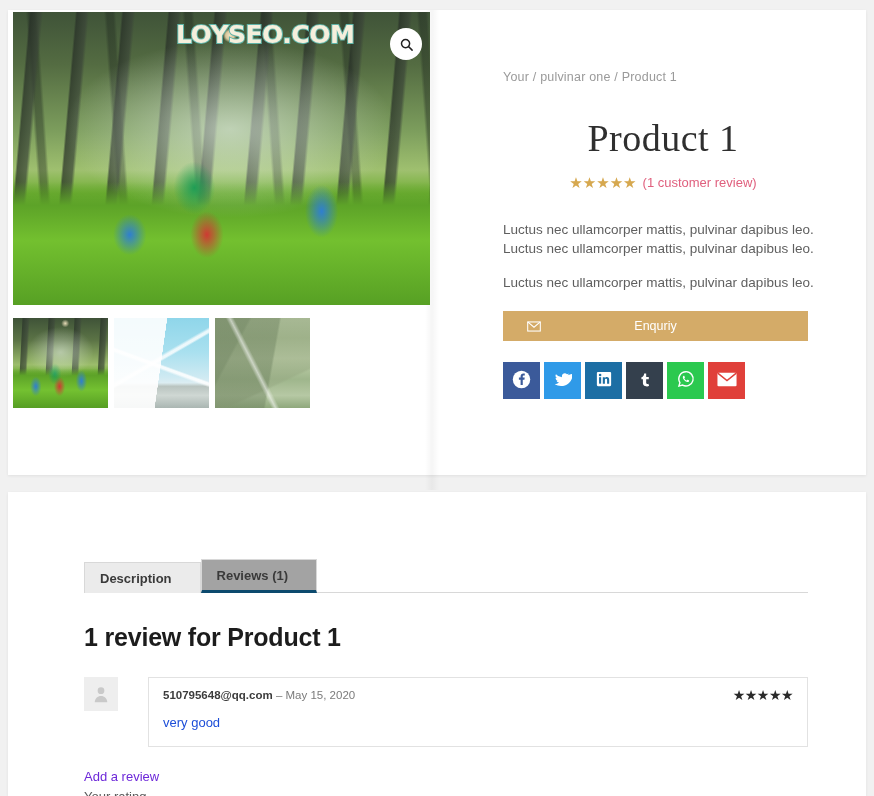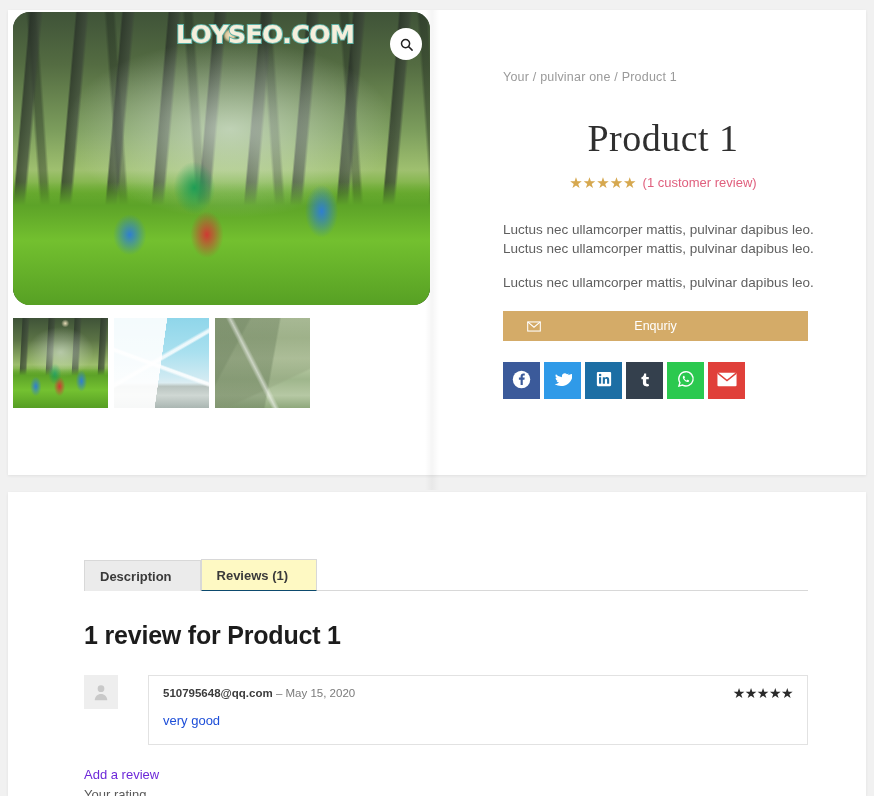--- a/index.html
+++ b/index.html
@@ -23,21 +23,21 @@
     position:absolute; left:425px; top:10px; width:14px; height:480px;
     background: linear-gradient(to right,
       rgba(0,0,0,0) 0%, rgba(0,0,0,0.035) 45%,
       rgba(0,0,0,0.035) 55%, rgba(0,0,0,0) 100%);
   }
 
   
   #gallery { position: absolute; left: 13px; top: 12px; width: 417px; }
   #main-photo {
     position: relative; width: 417px; height: 293px;
-    overflow: hidden; background: #4a5a46; border-radius: 17px;
+    overflow: hidden; background: #4a5a46;
   }
   .photo-forest {
     position: absolute; inset: 0;
     background:
       
       radial-gradient(ellipse 55% 42% at 52% 40%, rgba(233,243,236,0.62) 0%, rgba(233,243,236,0) 72%),
       
       linear-gradient(to bottom, rgba(0,0,0,0) 58%, #5da328 66%, #73c02f 78%, #57a024 100%),
       
       repeating-linear-gradient(95deg,
@@ -154,21 +154,21 @@
 
   
   #tabs-wrap { position: absolute; left: 84px; top: 558px; width: 724px; }
   #tab-strip { display: flex; align-items: flex-end; border-bottom: 1px solid #d8d8d8; }
   .tab {
     font-size: 13px; font-weight: bold; color: #3a3a3a;
     padding: 8px 28px 7px 15px;
     border: 1px solid #d8d8d8; border-bottom: none;
     background: #ebebeb; cursor: pointer; position: relative; top: 1px;
   }
-  .tab.active { background: #fef9c3; border-bottom: 1px solid #0c4a6e; }
+  .tab.active { background: #a3a3a3; border-bottom: 3px solid #0c4a6e; }
 
   #reviews-heading {
     margin-top: 30px; font-size: 25px; font-weight: bold; color: #1c1c1c;
     letter-spacing: -0.2px;
   }
   #review-item { margin-top: 25px; display: flex; gap: 30px; }
   #review-avatar {
     width: 34px; height: 34px; background: #eeeeee; flex: none;
     display: flex; align-items: center; justify-content: center;
   }

